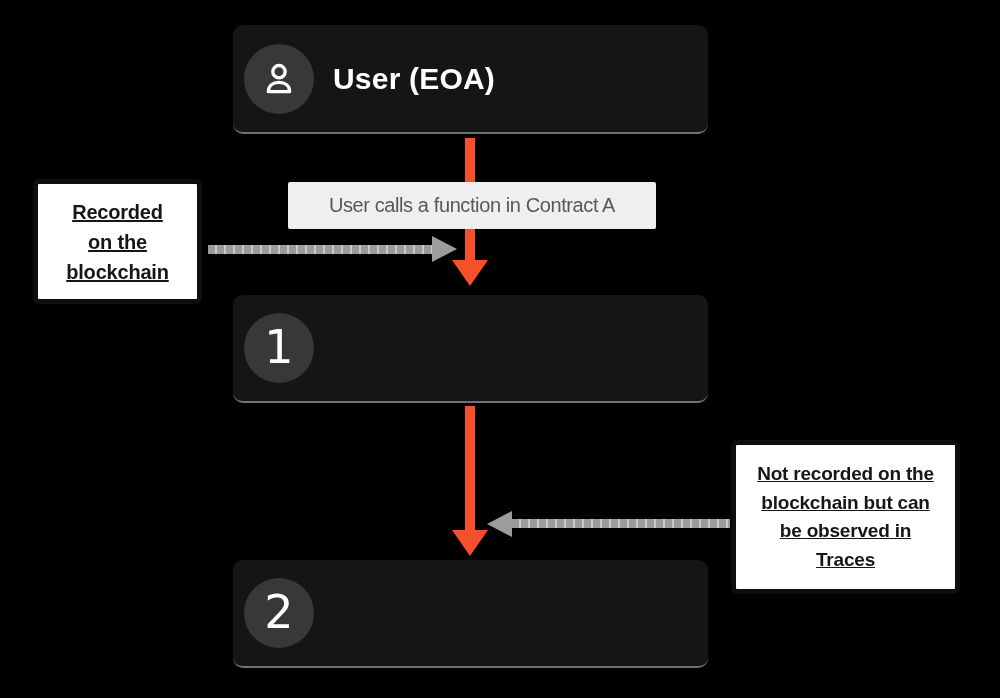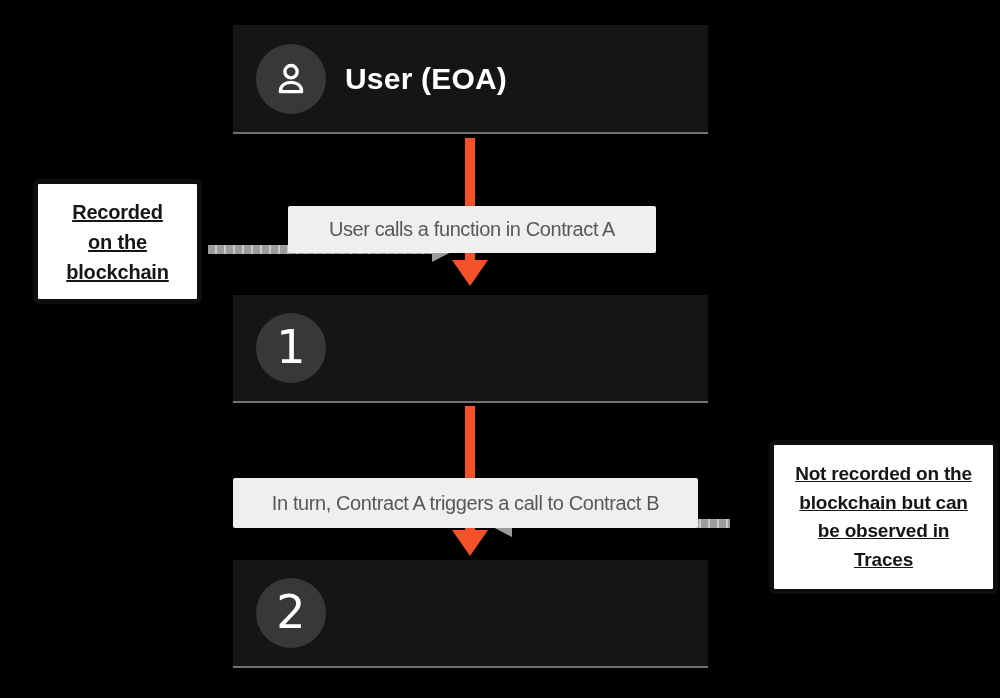--- a/index.html
+++ b/index.html
@@ -21,24 +21,24 @@
   .canvas{
     position:relative;width:1000px;height:698px;overflow:hidden;
     background:var(--canvas-bg);
     font-family:"Liberation Sans","DejaVu Sans",sans-serif;
   }
 
   
   .node{
     position:absolute;left:233px;width:475px;height:108px;
     background:var(--node-bg);
-    border-radius:0;
+    border-radius:10px;
     border-bottom:2px solid var(--node-edge);
     display:flex;align-items:center;
-    padding-left:23px;box-sizing:border-box;
+    padding-left:11px;box-sizing:border-box;
     z-index:2;
   }
   #node-user{top:25px;height:109px;}
   #node-a{top:295px;}
   #node-b{top:560px;}
   .node-badge{
     width:70px;height:70px;border-radius:50%;
     background:var(--node-circle-bg);
     display:flex;align-items:center;justify-content:center;
     flex:0 0 auto;
@@ -64,21 +64,21 @@
   }
   #flow-head-1{top:260px;}
   #flow-head-2{top:530px;}
 
   
   .flow-label{
     position:absolute;background:var(--label-bg);
     color:var(--label-text);
     display:flex;align-items:center;justify-content:center;
     font-size:20px;letter-spacing:-0.4px;
-    border-radius:2px;z-index:3;white-space:nowrap;margin-top:24px;
+    border-radius:2px;z-index:3;white-space:nowrap;
   }
   #flow-label-1{left:288px;top:182px;width:368px;height:47px;}
   #flow-label-2{left:233px;top:454px;width:465px;height:50px;}
 
   
   .h-body{
     position:absolute;height:9px;z-index:1;
     background:repeating-linear-gradient(90deg,
       var(--arrow-gray) 0px, var(--arrow-gray) 7px,
       var(--arrow-gray-light) 7px, var(--arrow-gray-light) 9px);
@@ -94,21 +94,21 @@
   .annotation{
     position:absolute;background:var(--annotation-bg);
     border:5px solid var(--annotation-border);border-radius:6px;
     box-sizing:border-box;
     display:flex;align-items:center;justify-content:center;
     text-align:center;color:var(--annotation-text);
     font-weight:700;font-size:20px;line-height:1.5;
     white-space:pre-line;z-index:4;letter-spacing:-0.2px;text-decoration:underline;
   }
   #annotation-left{left:33px;top:179px;width:169px;height:125px;}
-  #annotation-right{left:769px;top:440px;width:229px;height:154px;font-size:19px;}
+  #annotation-right{left:731px;top:440px;width:229px;height:154px;font-size:19px;}
 
   .person-svg{display:block;}
 </style>
 </head>
 <body>
 
 <div class="canvas">
 
   <div class="node" id="node-user">
     <div class="node-badge">
@@ -134,21 +134,20 @@
 
   <div class="node" id="node-a">
     <div class="node-badge">
       <span class="badge-number">1</span>
     </div>
   </div>
 
   <div class="v-line" id="flow-line-2"></div>
   <div class="v-head" id="flow-head-2"></div>
 
-  <div class="flow-label" id="flow-label-2">In turn, Contract A triggers a call to Contract B</div>
 
   <div class="h-body" id="trace-arrow-body"></div>
   <div class="h-head" id="trace-arrow-head"></div>
 
   <div class="annotation" id="annotation-right">Not recorded on the
 blockchain but can
 be observed in
 Traces</div>
 
   <div class="node" id="node-b">

